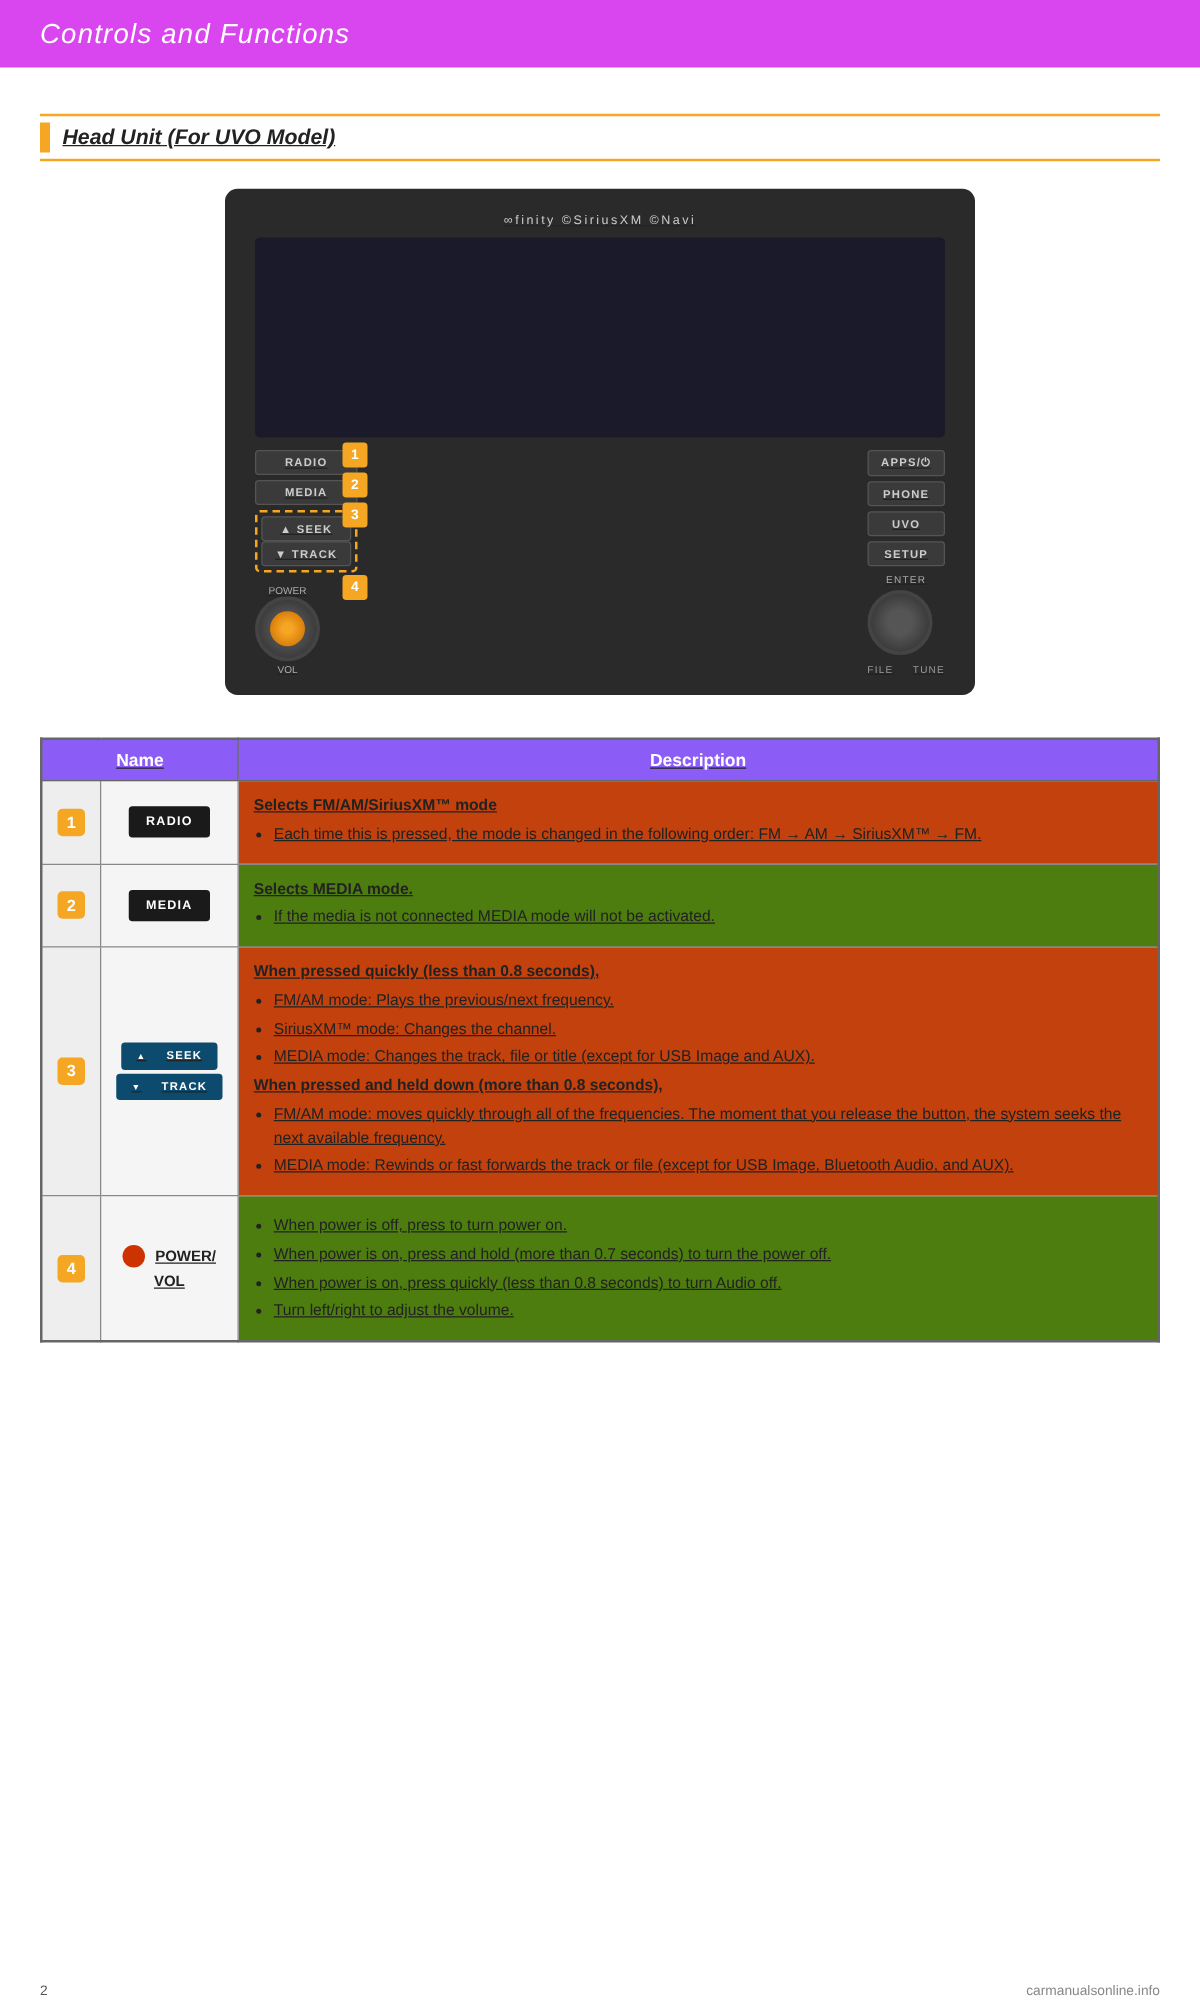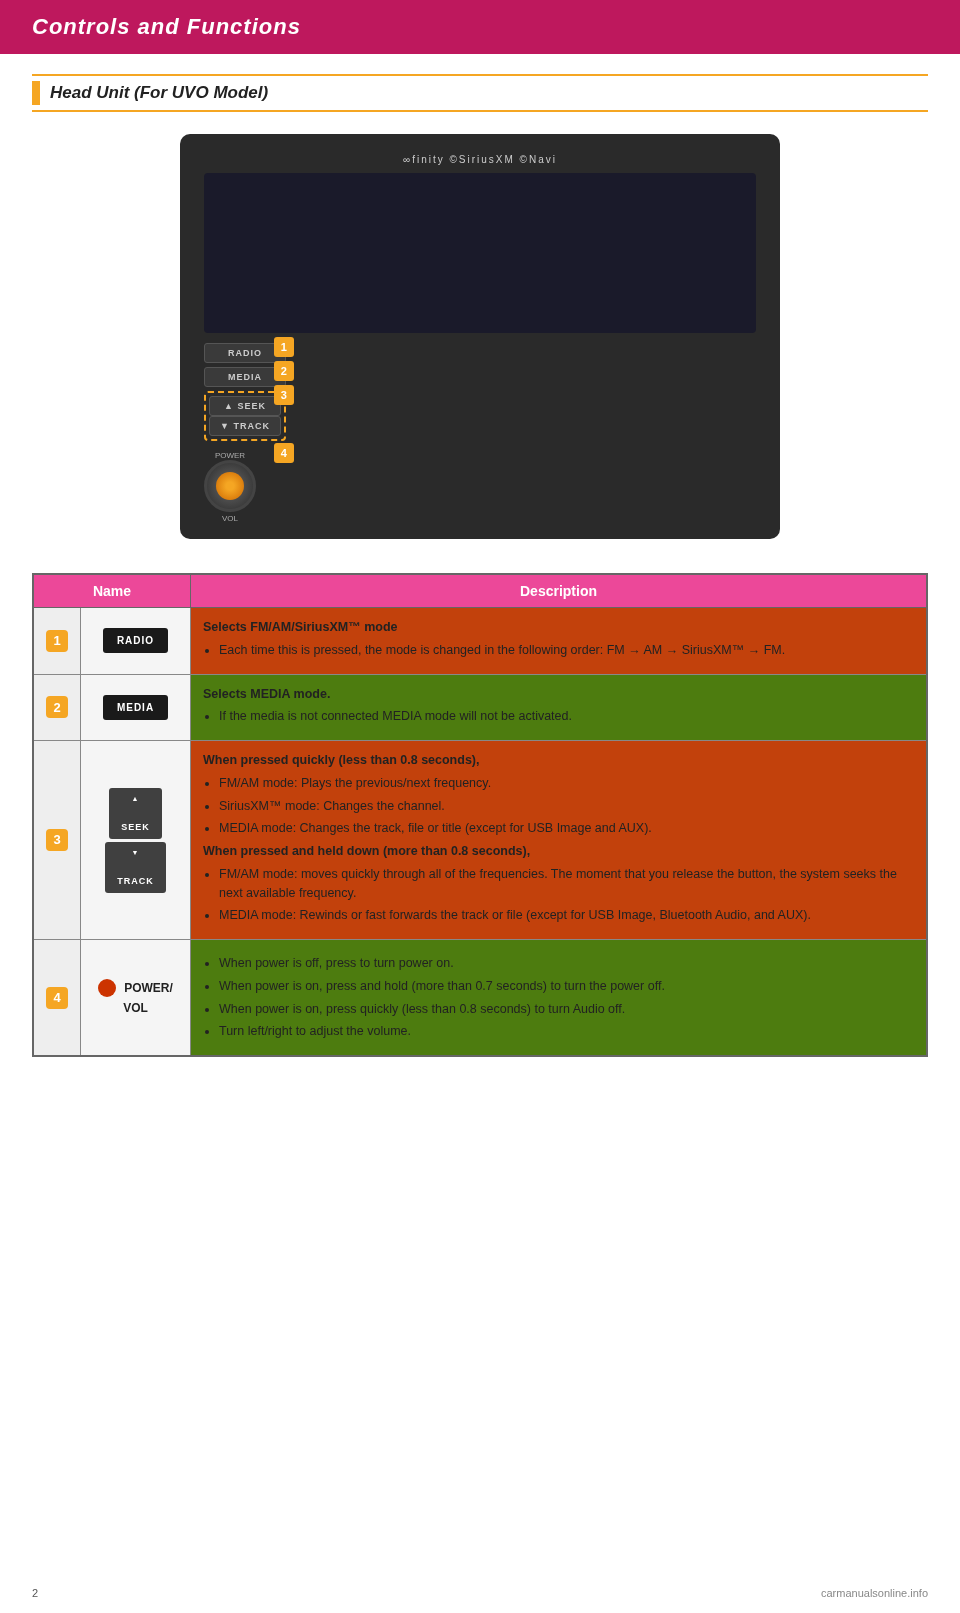--- a/index.html
+++ b/index.html
@@ -8,31 +8,32 @@
       min-height: 1613px;
       background: #ffffff;
       font-family: Arial, sans-serif;
       font-size: 13px;
       color: #222;
       position: relative;
     }
 
     
     .page-header {
-      background: #be185d;
+      background: #d946ef;
       color: #fff;
       padding: 14px 32px;
       font-size: 22px;
-      font-weight: bold;
+      font-weight: normal;
       letter-spacing: 1px;
       font-style: italic;
     }
 
     .page-content {
-      padding: 20px 32px;
+      padding: 37px 32px;
+      text-decoration: underline;
     }
 
     
     .head-unit-image {
       width: 600px;
       margin: 0 auto 24px auto;
       background: #2a2a2a;
       border-radius: 10px;
       padding: 20px 24px 16px 24px;
       position: relative;
@@ -144,21 +145,21 @@
 
     
     .info-table {
       width: 100%;
       border-collapse: collapse;
       border: 2px solid #666;
       margin-top: 10px;
     }
 
     .info-table th {
-      background: #ec4899;
+      background: #8b5cf6;
       color: #fff;
       font-size: 14px;
       font-weight: bold;
       padding: 8px 12px;
       text-align: center;
       border: 1px solid #666;
     }
 
     .info-table td {
       border: 1px solid #888;
@@ -212,31 +213,30 @@
     }
 
     .seek-track-group {
       display: flex;
       flex-direction: column;
       align-items: center;
       gap: 3px;
     }
 
     .seek-btn {
-      background: #404040;
+      background: #0c4a6e;
       color: #fff;
       font-size: 9px;
       font-weight: bold;
       padding: 4px 12px;
       border-radius: 3px;
       display: inline-flex;
       align-items: center;
       gap: 16px;
       letter-spacing: 1px;
-      flex-direction: column;
     }
 
     .seek-arrow-up::before { content: '▲'; font-size: 7px; }
     .seek-arrow-down::before { content: '▼'; font-size: 7px; }
 
     .power-icon {
       width: 18px;
       height: 18px;
       background: #cc3300;
       border-radius: 50%;
@@ -398,20 +398,32 @@
               <div class="hu-label">POWER</div>
               <div class="hu-knob">
                 <div class="hu-knob-inner"></div>
               </div>
               <div class="hu-label">VOL</div>
             </div>
             <span class="badge" style="top:-6px; right:-8px;">4</span>
           </div>
         </div>
 
+        <div class="hu-right">
+          <div class="hu-btn">APPS/⏻</div>
+          <div class="hu-btn">PHONE</div>
+          <div class="hu-btn">UVO</div>
+          <div class="hu-btn">SETUP</div>
+          <div class="hu-enter">ENTER</div>
+          <div class="hu-knob-right"></div>
+          <div class="hu-bottom-labels">
+            <span class="hu-bottom-label">FILE</span>
+            <span class="hu-bottom-label">TUNE</span>
+          </div>
+        </div>
       </div>
     </div>
   </div>
 
   <table class="info-table">
     <thead>
       <tr>
         <th colspan="2">Name</th>
         <th>Description</th>
       </tr>

